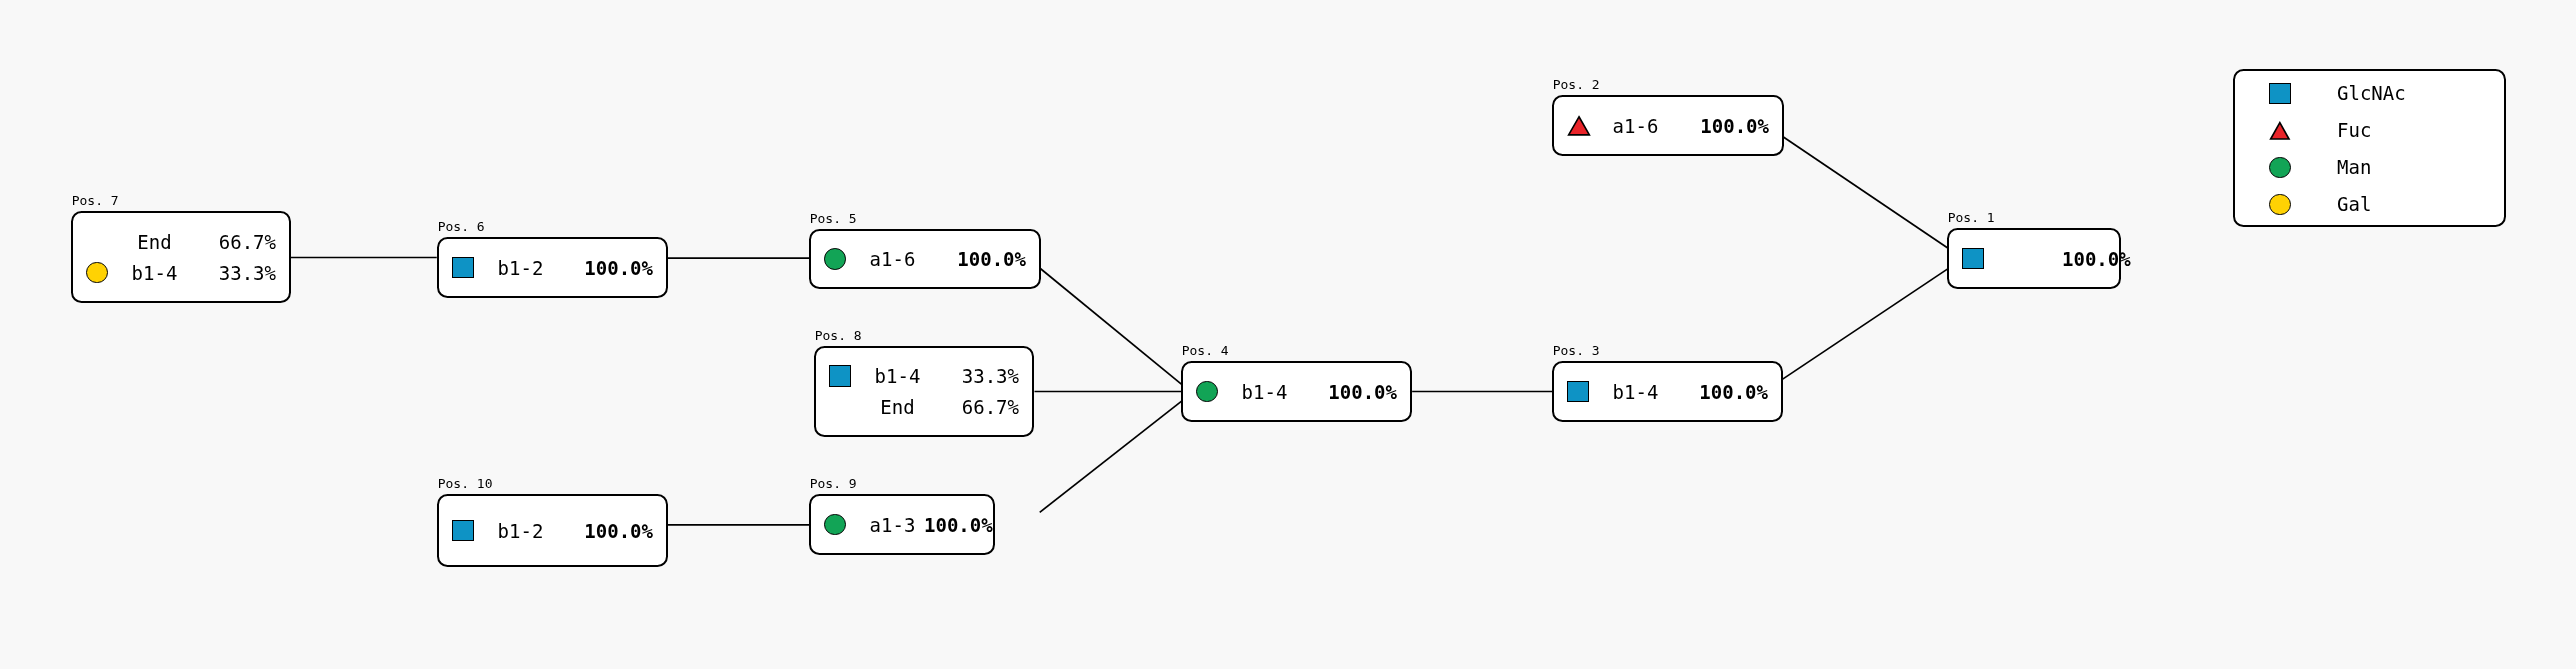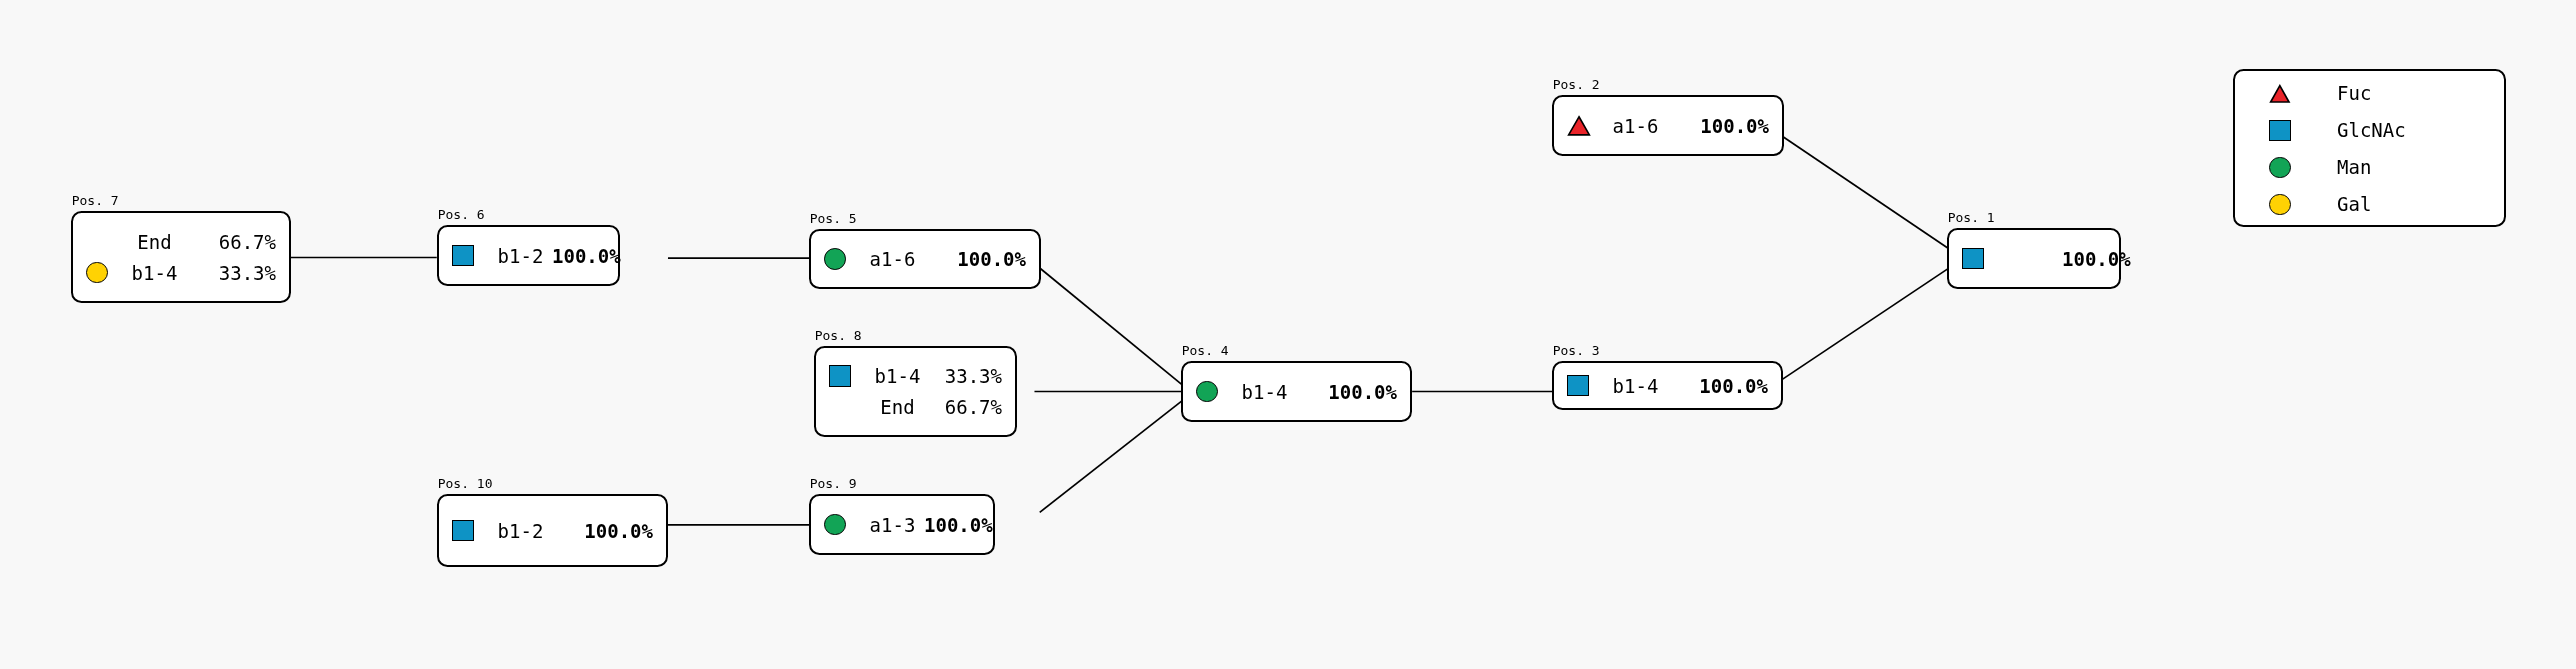--- a/index.html
+++ b/index.html
@@ -122,21 +122,21 @@
       <span class="icon-slot">
         <svg class="tri" width="24" height="21.7" viewBox="0 0 37 33">
           <polygon points="18.5,2.5 34.5,30.5 2.5,30.5" style="fill:var(--fuc-red);stroke:#000;stroke-width:2.5"></polygon>
         </svg>
       </span>
       <span class="linkage">a1-6</span>
       <span class="pct bold">100.0%</span>
     </div>
   </div>
 
-  <div class="node" style="left:1552px;top:361px;width:231px;height:49px;">
+  <div class="node" style="left:1552px;top:361px;width:231px;height:61px;">
     <div class="node-label">Pos. 3</div>
     <div class="row">
       <span class="icon-slot">
           <span class="shape sq-glcnac"></span>
         </span>
       <span class="linkage">b1-4</span>
       <span class="pct bold">100.0%</span>
     </div>
   </div>
 
@@ -155,21 +155,21 @@
     <div class="node-label">Pos. 5</div>
     <div class="row">
       <span class="icon-slot">
           <span class="shape ci ci-man"></span>
         </span>
       <span class="linkage">a1-6</span>
       <span class="pct bold">100.0%</span>
     </div>
   </div>
 
-  <div class="node" style="left:437px;top:225px;width:183px;height:61px;">
+  <div class="node" style="left:437px;top:237px;width:231px;height:61px;">
     <div class="node-label">Pos. 6</div>
     <div class="row">
       <span class="icon-slot">
           <span class="shape sq-glcnac"></span>
         </span>
       <span class="linkage">b1-2</span>
       <span class="pct bold">100.0%</span>
     </div>
   </div>
 
@@ -182,21 +182,21 @@
     </div>
     <div class="row">
       <span class="icon-slot">
           <span class="shape ci ci-gal"></span>
         </span>
       <span class="linkage">b1-4</span>
       <span class="pct">33.3%</span>
     </div>
   </div>
 
-  <div class="node" style="left:814px;top:346px;width:203px;height:91px;">
+  <div class="node" style="left:814px;top:346px;width:220px;height:91px;">
     <div class="node-label">Pos. 8</div>
     <div class="row">
       <span class="icon-slot">
           <span class="shape sq-glcnac"></span>
         </span>
       <span class="linkage">b1-4</span>
       <span class="pct">33.3%</span>
     </div>
     <div class="row">
       <span class="icon-slot"></span>
@@ -221,36 +221,36 @@
     <div class="row">
       <span class="icon-slot">
           <span class="shape sq-glcnac"></span>
         </span>
       <span class="linkage">b1-2</span>
       <span class="pct bold">100.0%</span>
     </div>
   </div>
 
   <div class="legend">
+    <div class="legend-row">
+      <span class="legend-icon-slot">
+          <span class="shape sq-glcnac"></span>
+        </span>
+      <span class="legend-label">GlcNAc</span>
+    </div>
     <div class="legend-row">
       <span class="legend-icon-slot">
         <svg class="tri" width="21.7" height="19.7" viewBox="0 0 33 30">
           <polygon points="16.5,2.5 30.5,27.5 2.5,27.5" style="fill:var(--fuc-red);stroke:#000;stroke-width:2.5"></polygon>
         </svg>
       </span>
       <span class="legend-label">Fuc</span>
     </div>
     <div class="legend-row">
       <span class="legend-icon-slot">
-          <span class="shape sq-glcnac"></span>
-        </span>
-      <span class="legend-label">GlcNAc</span>
-    </div>
-    <div class="legend-row">
-      <span class="legend-icon-slot">
           <span class="shape ci ci-man"></span>
         </span>
       <span class="legend-label">Man</span>
     </div>
     <div class="legend-row">
       <span class="legend-icon-slot">
           <span class="shape ci ci-gal"></span>
         </span>
       <span class="legend-label">Gal</span>
     </div>

